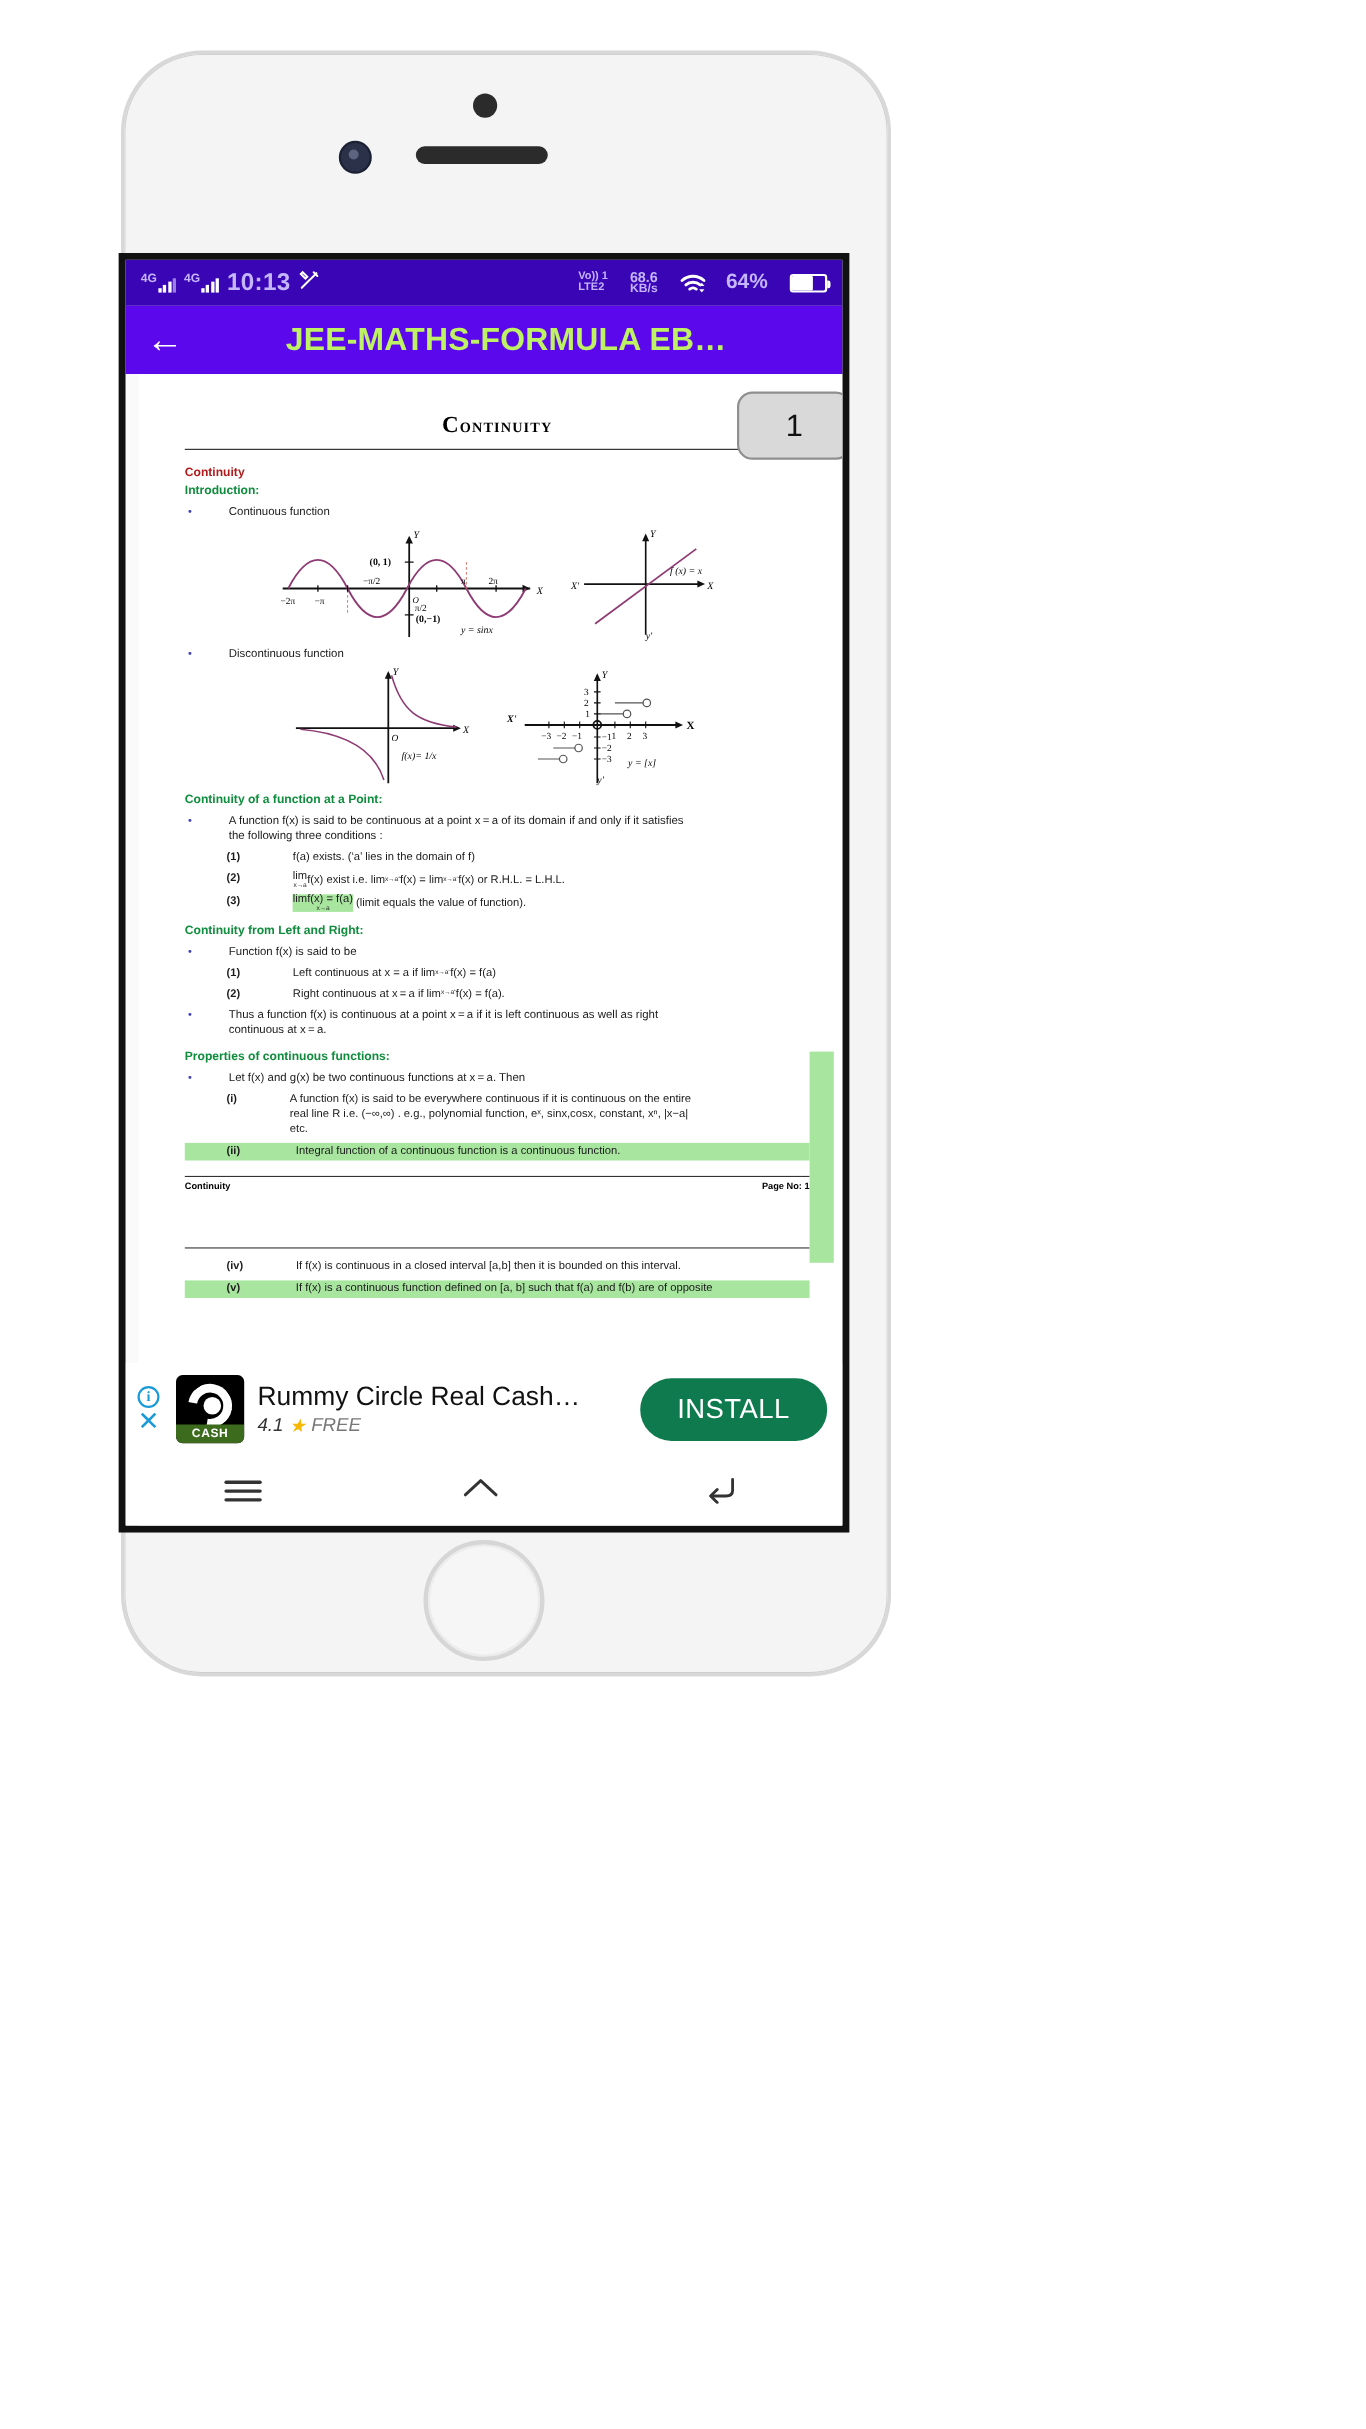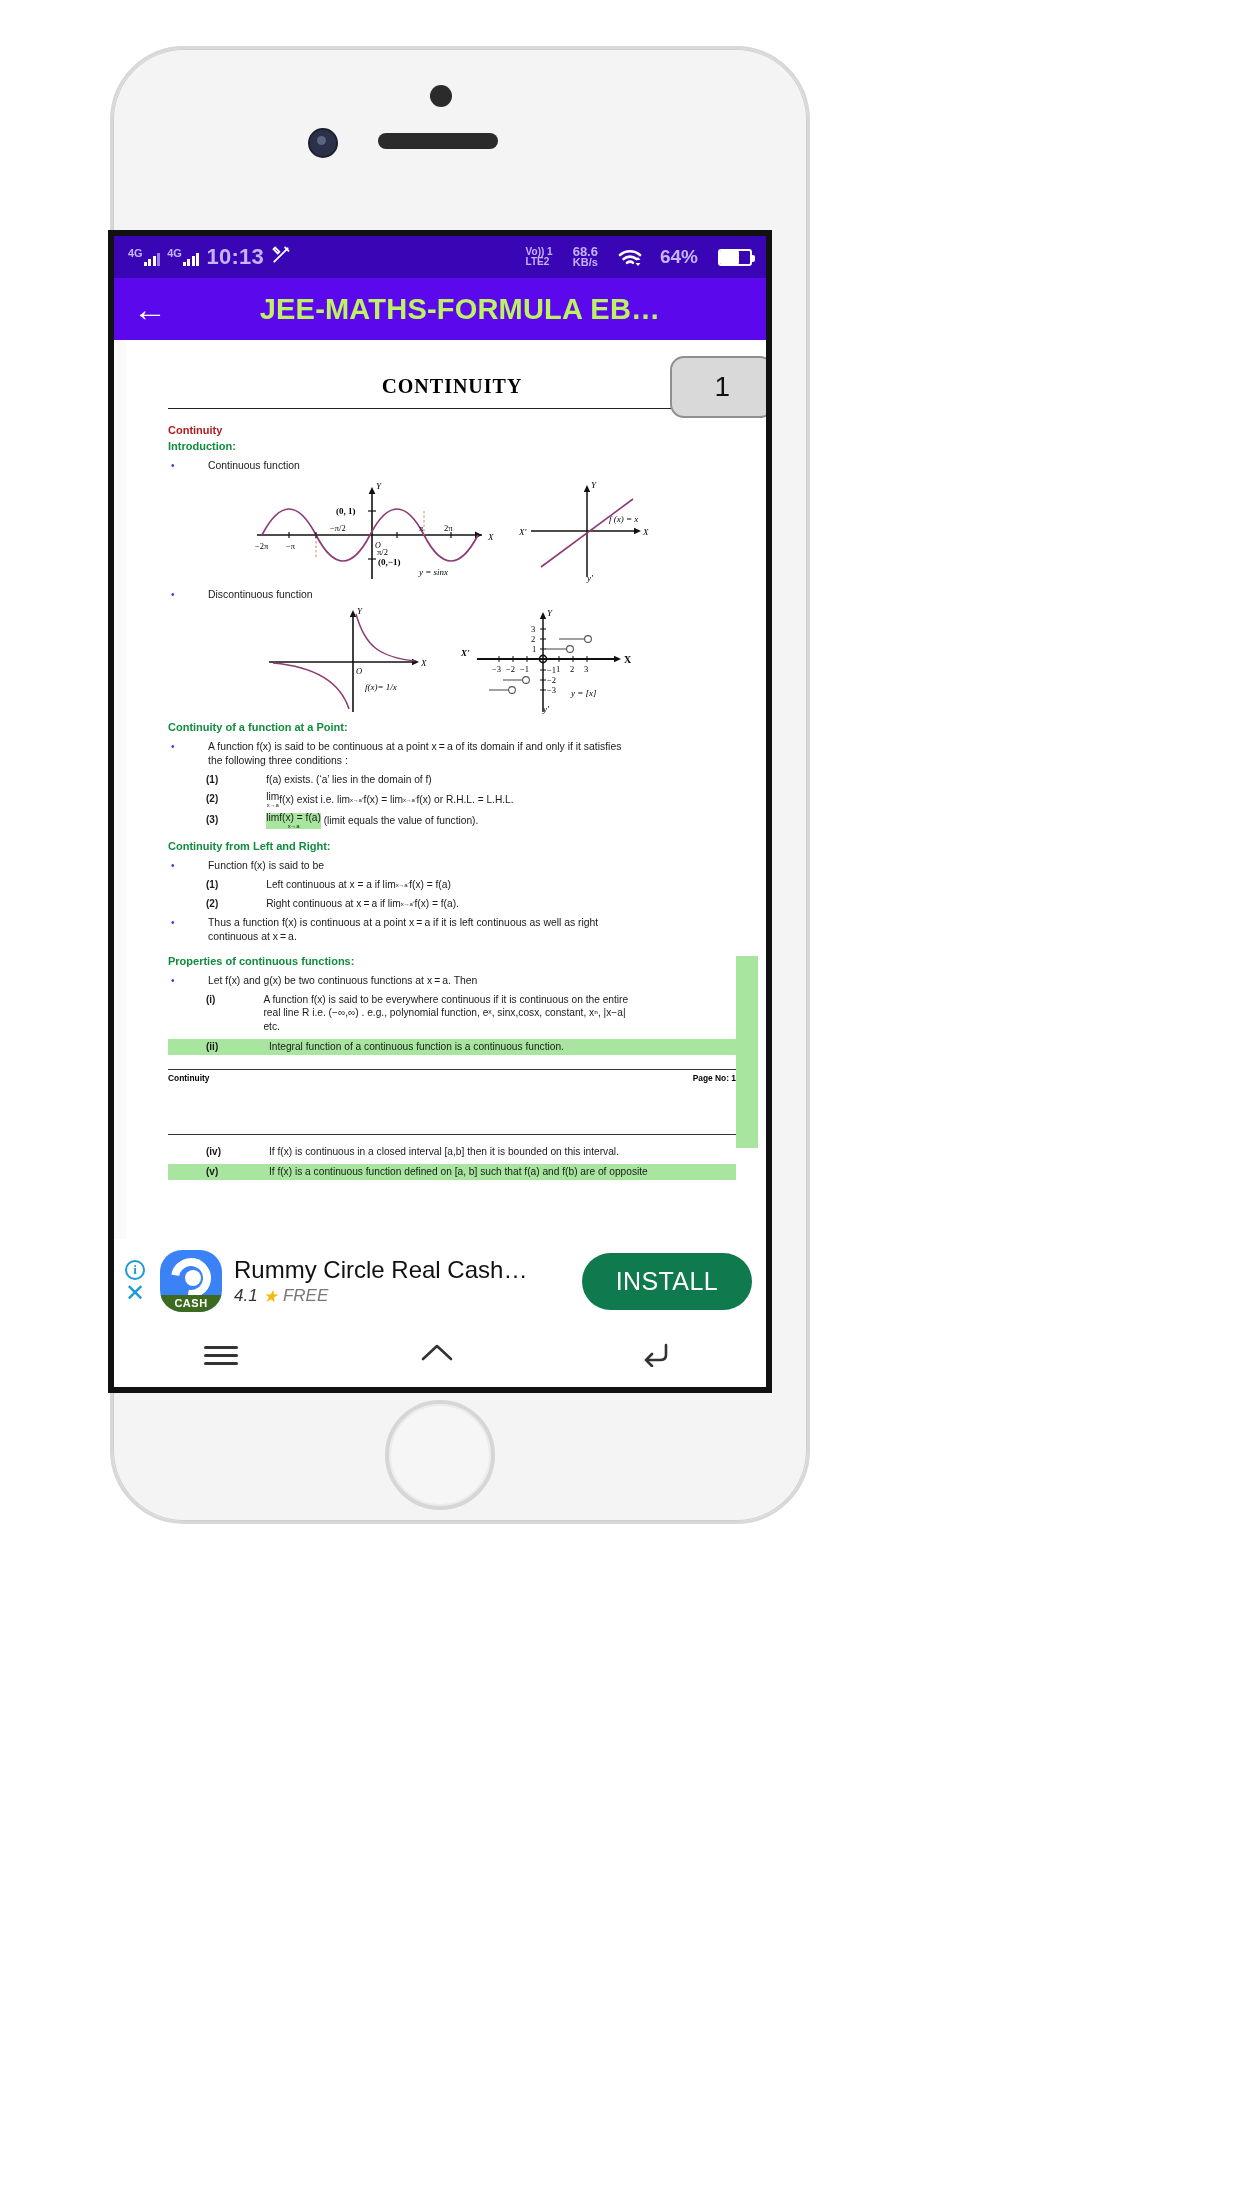--- a/index.html
+++ b/index.html
@@ -132,21 +132,21 @@
     padding:10px 42px 10px 42px;
     font-size:28px; color:#111;
     z-index:5;
   }
 
   .doc-title{
     text-align:center; font-family:"Liberation Serif", serif;
     font-size:21px; font-weight:bold; letter-spacing:1px;
     padding-top:14px; color:#000;
   }
-  .doc-title small{ font-size:20px; }
+  .doc-title small{ font-size:13px; }
   .title-rule{
     border-top:1.4px solid #222; margin:8px 0 14px 0;
   }
 
   .h-red{ color:#b01c1c; font-weight:bold; font-size:11px; }
   .h-green{ color:#0f8d3c; font-weight:bold; font-size:11px; margin-top:1px;}
   .h-green2{ color:#0f8d3c; font-weight:bold; font-size:11px; }
 
   .bullet-row{ display:flex; gap:0; margin-top:5px; }
   .bullet{ color:#3b3bbf; width:40px; flex:0 0 40px; text-align:left; padding-left:3px; font-size:10px;}
@@ -184,22 +184,22 @@
     position:absolute; left:0; right:0; bottom:64px; height:84px;
     background:#fff; display:flex; align-items:center; padding:0 14px 0 8px;
     gap:12px;
   }
   .ad-marks{ display:flex; flex-direction:column; gap:4px; align-items:center; width:26px;}
   .ad-i{ width:20px;height:20px;border:2px solid #1a9ad6;border-radius:50%;color:#1a9ad6;
          font-size:13px; font-weight:bold; display:flex;align-items:center;justify-content:center;
          font-family:"Liberation Serif",serif;}
   .ad-x{ color:#1a9ad6; font-size:24px; line-height:18px; font-weight:300;}
   .ad-icon{
-    width:62px;height:62px;border-radius:22px;overflow:hidden;position:relative;
-    background:#3b82f6; flex:0 0 62px;
+    width:62px;height:62px;border-radius:6px;overflow:hidden;position:relative;
+    background:#000000; flex:0 0 62px;
   }
   .ad-icon .ring{
     position:absolute; left:11px; top:8px; width:40px;height:40px;
     border:8px solid #fff; border-radius:50%;
     border-left-color:transparent;
     transform:rotate(-35deg);
   }
   .ad-icon .dot{ position:absolute; left:25px; top:20px; width:16px;height:16px;background:#fff;border-radius:50%;}
   .ad-icon .cash{
     position:absolute;left:0;right:0;bottom:0;height:17px;background:#3d6b1e;

